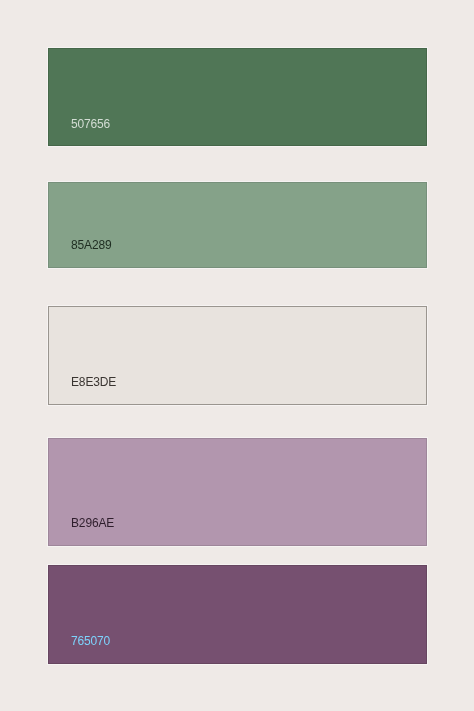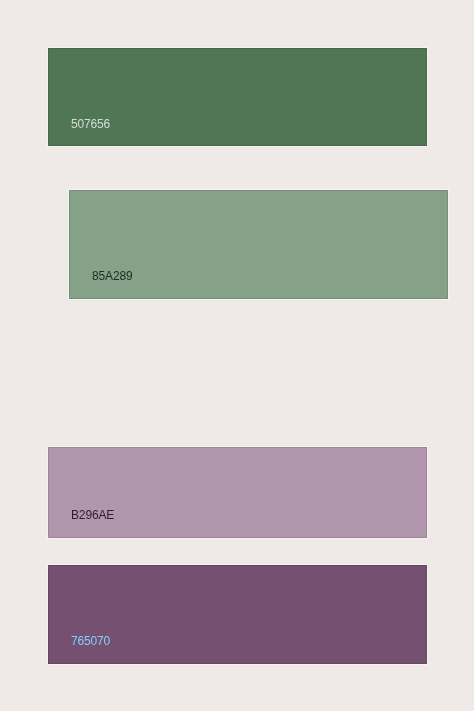--- a/index.html
+++ b/index.html
@@ -26,38 +26,41 @@
     position:absolute;
     left:22.5px;
     bottom:15.6px;
     font-size:12px;
     line-height:12px;
     letter-spacing:-0.15px;
     white-space:nowrap;
     transform:translateZ(0);
   }
   #sw0 { top:48px;    height:98.3px; }
-  #sw1 { top:190px; height:109px;margin-left:21px; }
+  #sw1 { top:182px; height:86px; }
   #sw2 { top:306.4px; height:98.3px; }
-  #sw3 { top:447px; height:91px; }
+  #sw3 { top:438px; height:108px; }
   #sw4 { top:565px;   height:98.8px; }
 </style>
 </head>
 <body style="background: rgb(239, 234, 231);">
 
 <div id="palette-board">
 
   <div class="swatch" id="sw0" style="background-color: rgb(80, 118, 86); border-color: rgb(70, 103, 73);">
     <span class="swatch-hex-label" style="color: rgb(211, 221, 212);">507656</span>
   </div>
 
   <div class="swatch" id="sw1" style="background-color: rgb(133, 162, 137); border-color: rgb(119, 144, 123);">
     <span class="swatch-hex-label" style="color: rgb(30, 45, 33);">85A289</span>
   </div>
 
+  <div class="swatch" id="sw2" style="background-color: rgb(232, 227, 222); border-color: rgb(154, 149, 143);">
+    <span class="swatch-hex-label" style="color: rgb(58, 53, 49);">E8E3DE</span>
+  </div>
 
   <div class="swatch" id="sw3" style="background-color: rgb(178, 150, 174); border-color: rgb(158, 134, 154);">
     <span class="swatch-hex-label" style="color: rgb(46, 30, 44);">B296AE</span>
   </div>
 
   <div class="swatch" id="sw4" style="background-color: rgb(118, 80, 112); border-color: rgb(103, 70, 96);">
     <span class="swatch-hex-label" style="color: #7dd3fc;">765070</span>
   </div>
 
 </div>

